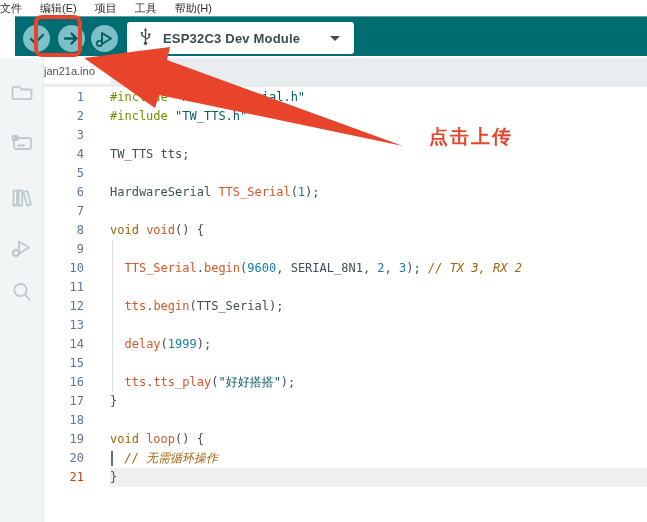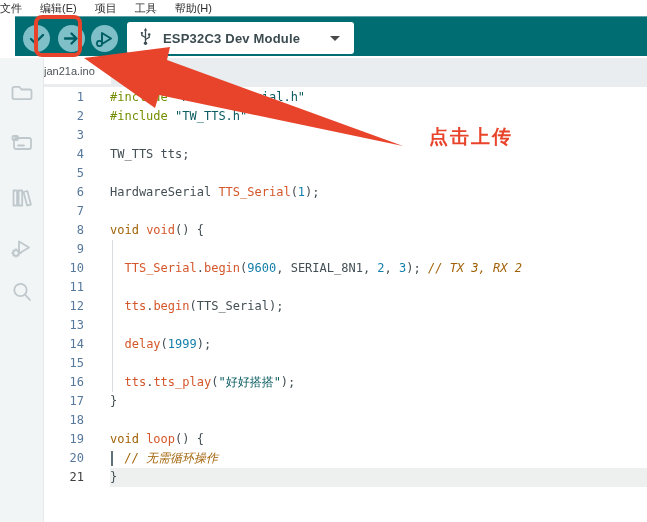--- a/index.html
+++ b/index.html
@@ -37,21 +37,21 @@
            border-right:1px solid #e4e8ea;box-sizing:border-box;}
   .side-btn{position:absolute;left:9px;width:26px;height:26px;background:none;border:none;padding:0;}
   .side-btn svg{display:block;stroke:#bfc8cc;fill:none;stroke-width:1.8;stroke-linecap:round;stroke-linejoin:round;}
 
   
   .editor{position:absolute;top:87px;left:44px;right:0;bottom:0;background:#fff;
           font-family:"DejaVu Sans Mono","Liberation Mono",monospace;font-size:12px;line-height:19px;
           padding-top:1px;}
   .cl{display:flex;height:19px;white-space:pre;}
   .ln{flex:none;width:40px;text-align:right;color:#56789c;user-select:none;}
-  .ln-active{color:#404040;}
+  .ln-active{color:#c2410c;}
   .codewrap{position:relative;flex:1;padding-left:26px;background-clip:content-box;}
   .cl.active .codewrap{background-color:#eef0f0;}
   .guide{position:absolute;left:28px;top:0;bottom:0;width:1px;background:#d8dcde;}
   .cursor{position:absolute;left:27px;top:2px;width:2px;height:15px;background:#5f707a;}
   .tk-p{color:#434f54;} .tk-k{color:#a16207;} .tk-f{color:#d4572b;}
   .tk-n{color:#127eaa;} .tk-d{color:#728e00;} .tk-s{color:#0b5c61;} .tk-c{color:#a16207;font-style:italic;}
 
   
   .annot-rect{position:absolute;left:34px;top:15px;width:48px;height:42px;border:4px solid #e8442c;
               border-radius:8px;box-sizing:border-box;z-index:40;pointer-events:none;}

